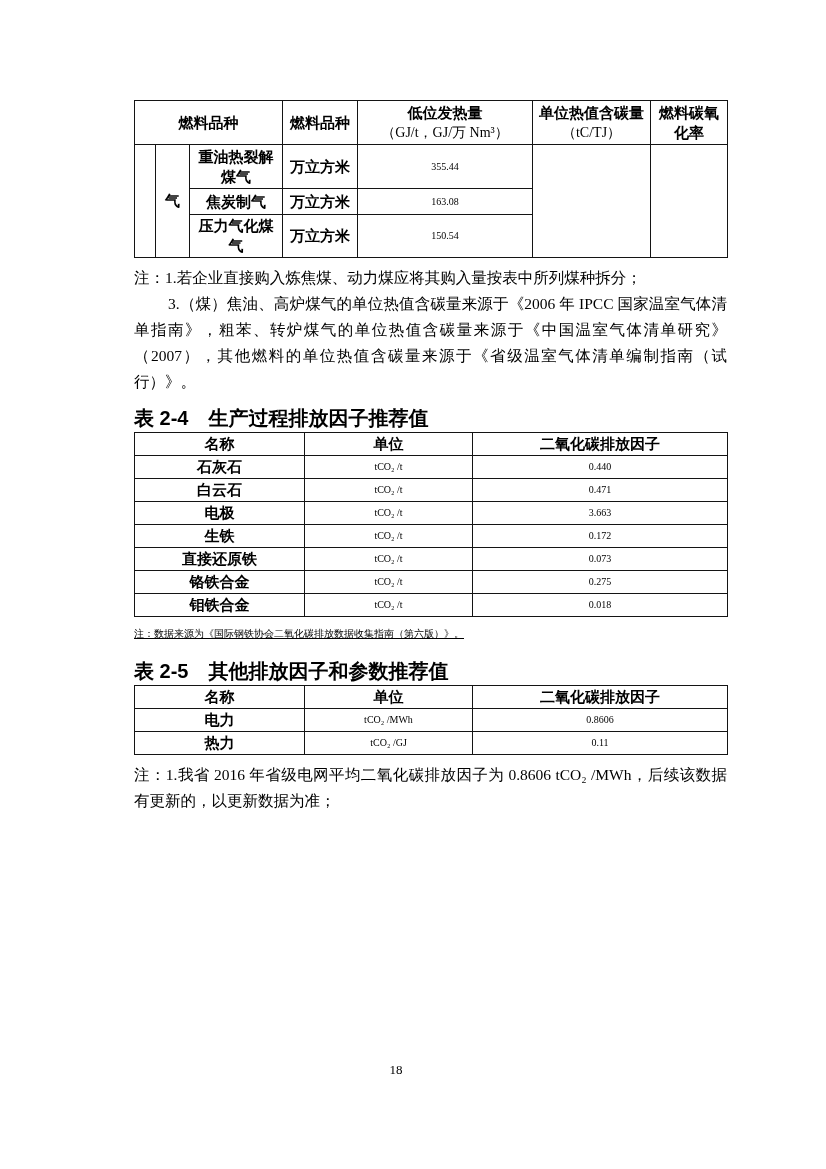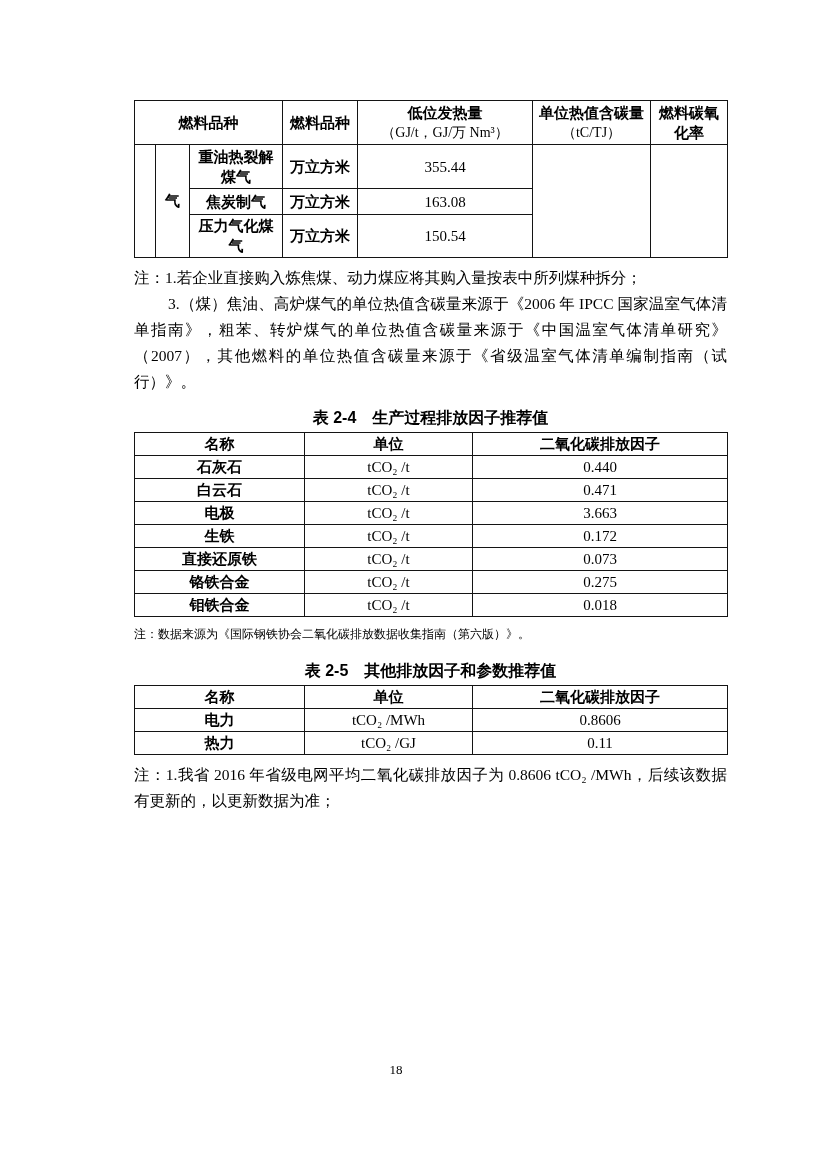--- a/index.html
+++ b/index.html
@@ -10,44 +10,44 @@
   .content { position: absolute; left: 134px; top: 0; width: 593px; }
 
   table { border-collapse: collapse; table-layout: fixed; width: 593px; }
   td, th { border: 1px solid #141414; text-align: center; vertical-align: middle;
            padding: 1px 2px; font-weight: normal; overflow: hidden; }
 
   
   .cjk { font-family: "Liberation Sans", "DejaVu Sans", sans-serif; font-weight: bold;
          font-size: 15px; line-height: 20px; }
   
-  .latin { font-family: "Liberation Serif", "DejaVu Serif", serif; font-size: 15px;
+  .latin { font-family: "Liberation Serif", "DejaVu Serif", serif; font-size: 10px;
            line-height: 20px; }
   .hdr-sub { font-family: "Liberation Serif", "DejaVu Serif", serif; font-weight: normal;
              font-size: 14px; line-height: 19px; }
 
   .fuel-table { margin-top: 100px; }
   .fuel-table th { height: 44px; }
   .fuel-table tr.r1 { height: 44px; }
   .fuel-table tr.r2 { height: 26px; }
   .fuel-table tr.r3 { height: 40px; }
 
   .notes { margin-top: 7px; }
   .notes p { margin: 0; font-size: 15.5px; line-height: 26px; text-align: justify; }
   .notes p.indent { text-indent: 2.2em; }
 
-  .caption { text-align: center; font-family: "Liberation Sans", "DejaVu Sans", sans-serif;
-             font-weight: bold; font-size: 16px; line-height: 22px; }
+  .caption { text-align: left; font-family: "Liberation Sans", "DejaVu Sans", sans-serif;
+             font-weight: bold; font-size: 20px; line-height: 22px; }
   .cap-24 { margin-top: 12px; }
   .cap-25 { margin-top: 13px; }
 
   .data-table { margin-top: 3px; }
   .data-table th, .data-table td { height: 22px; }
 
-  .single-note { margin-top: 4px; font-size: 12px; line-height: 26px; text-align: justify; }
+  .single-note { margin-top: 4px; font-size: 10px; line-height: 26px; text-align: justify; text-decoration: underline; }
 
   .notes-25 { }
 
   .page-number { position: absolute; top: 1062px; left: 0; width: 792px;
                  text-align: center; font-size: 13px;
                  font-family: "Liberation Serif", "DejaVu Serif", serif; }
 </style>
 </head>
 <body>
 

